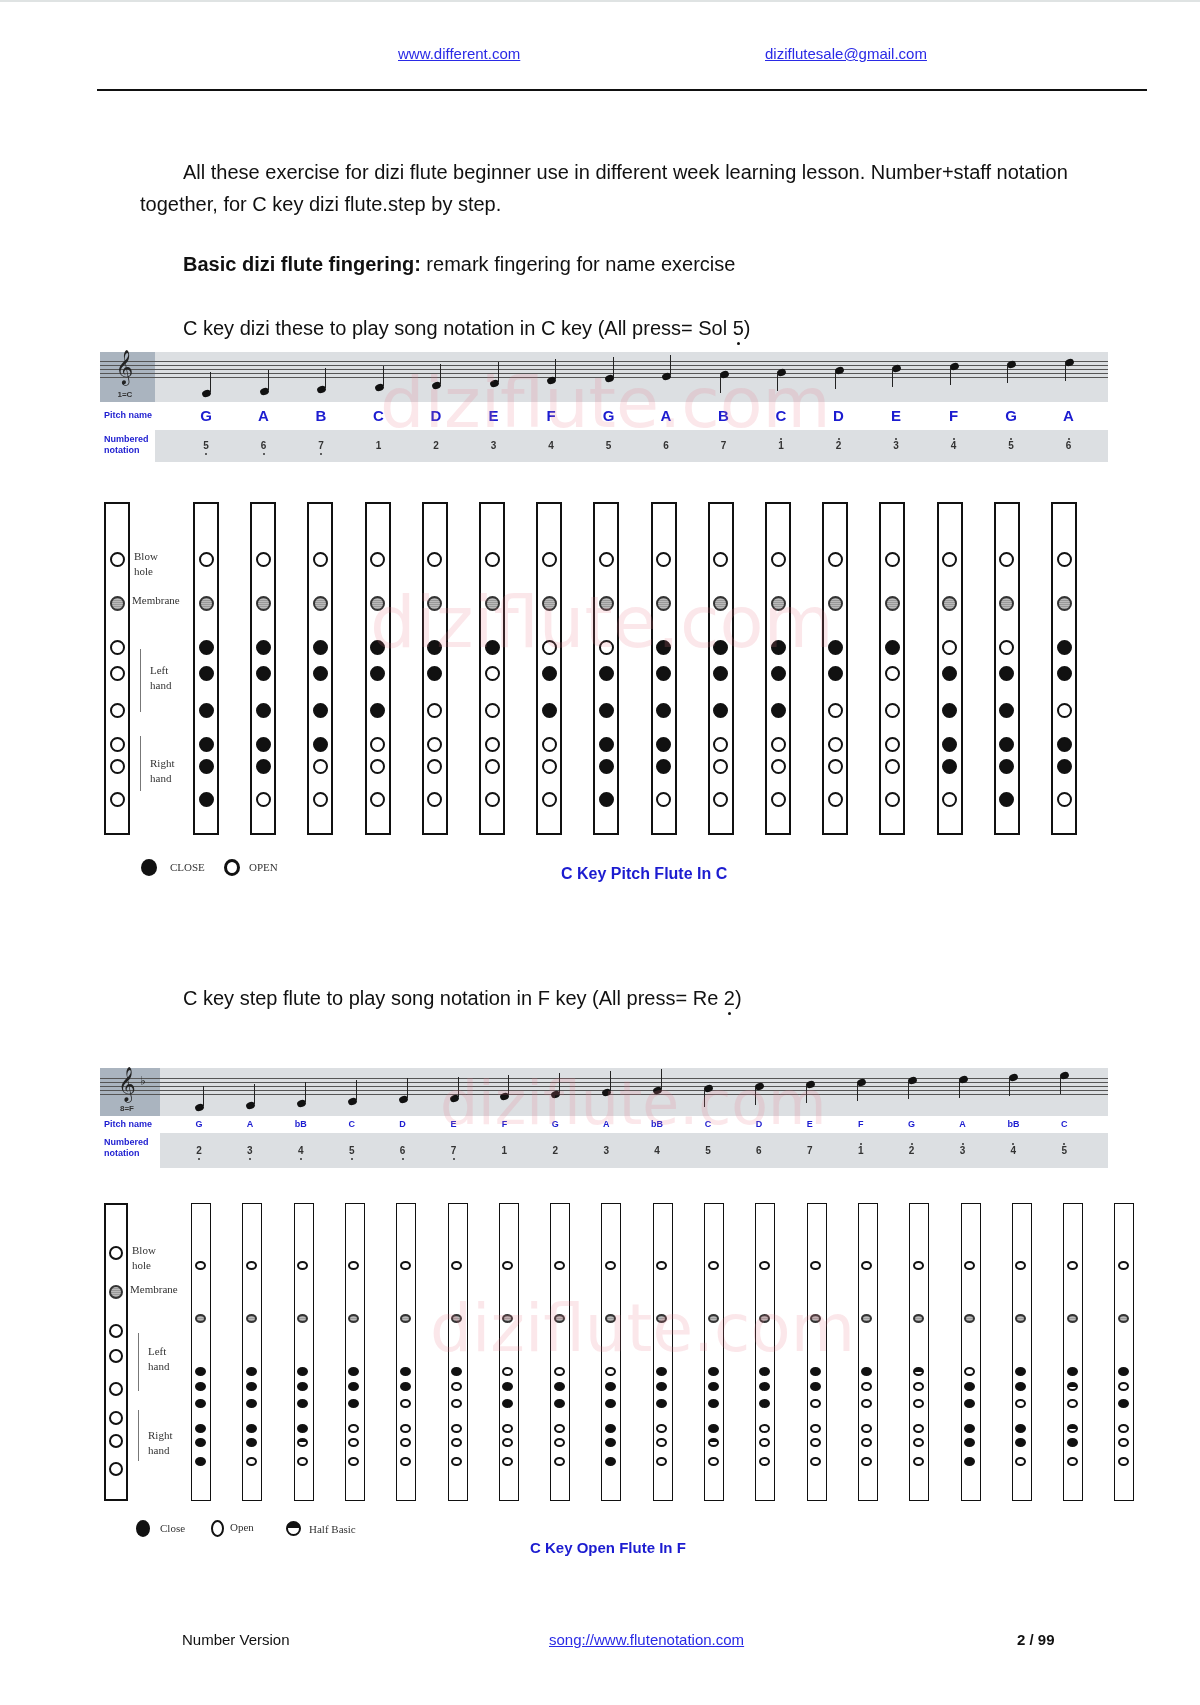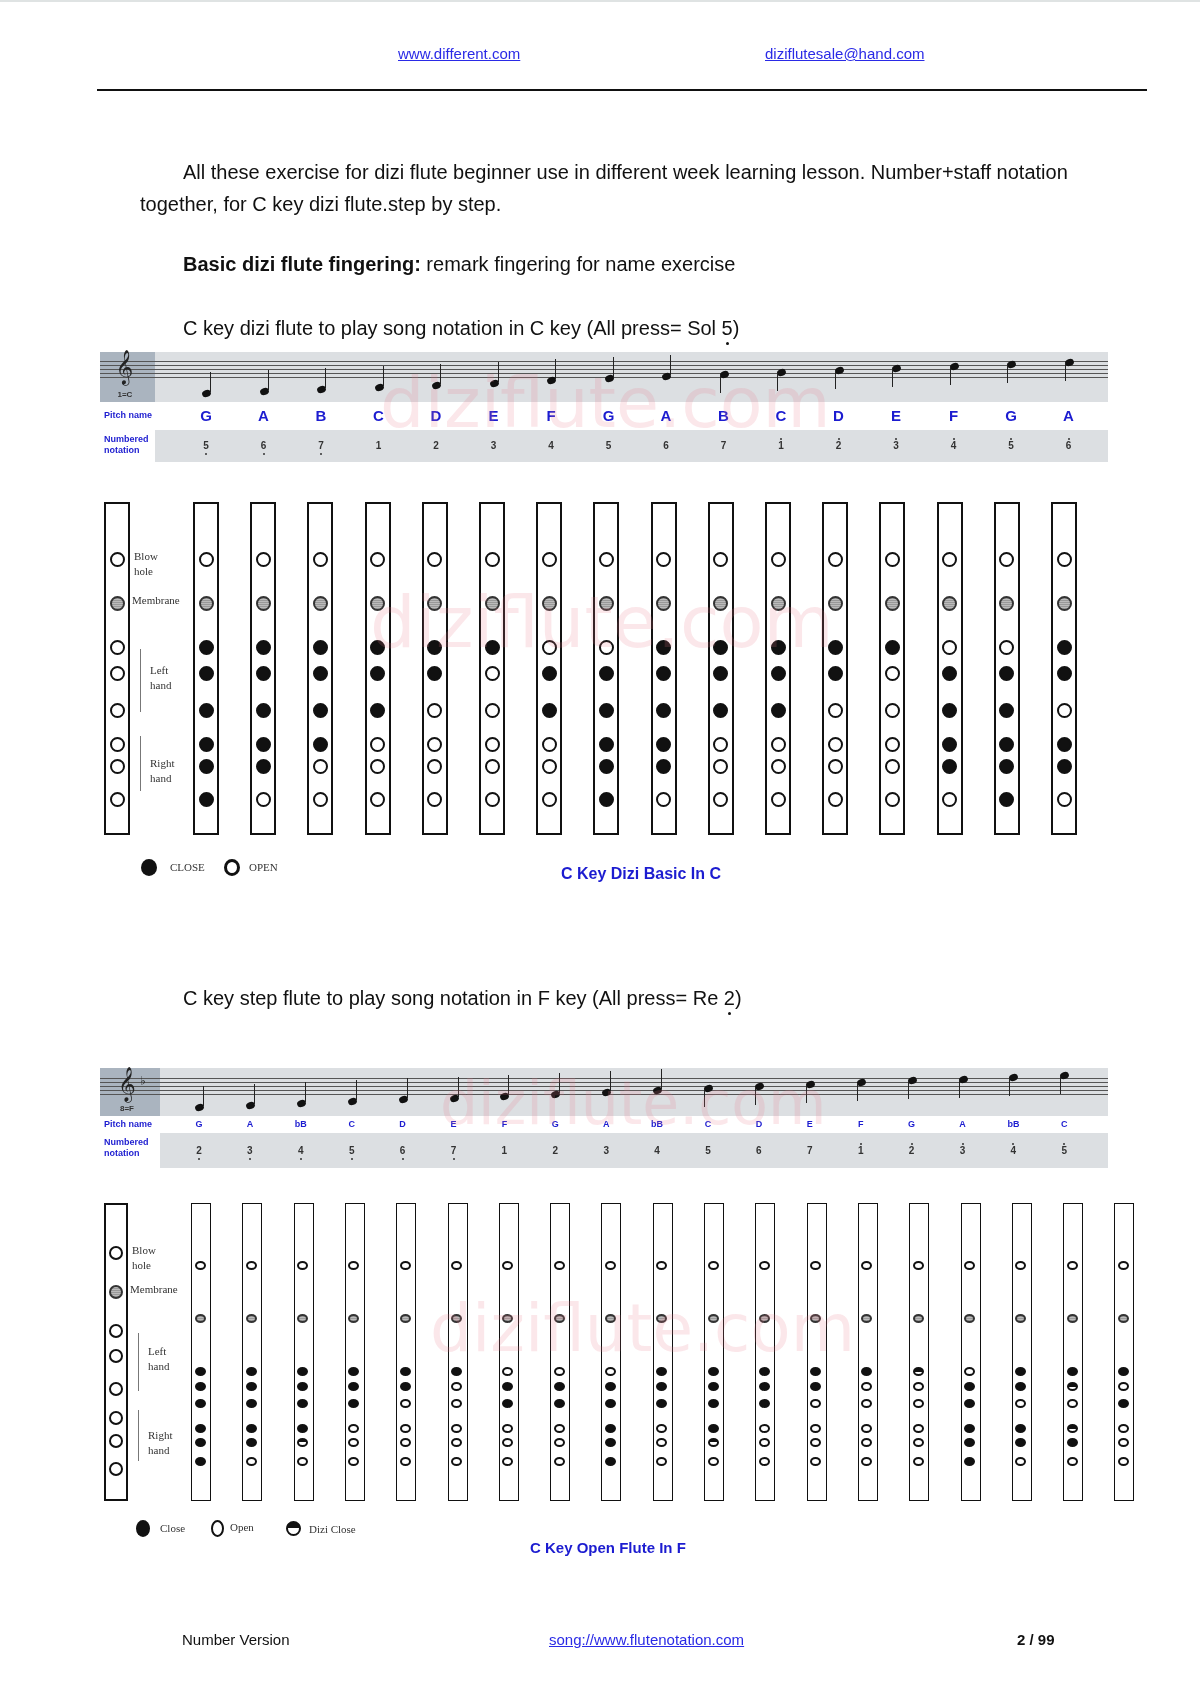--- a/index.html
+++ b/index.html
@@ -48,28 +48,28 @@
   .caption { position:absolute; color:#1c1cd0; font-weight:bold; font-size:16px; }
 
   .footer-text { position:absolute; top:1631px; font-size:15px; color:#111; }
   .footer-link { color:#2a2ae6; text-decoration:underline; }
 </style>
 </head>
 <body>
 
 <div class="topbar"></div>
 <a class="header-link" style="left:398px;">www.different.com</a>
-<a class="header-link" style="left:765px;">diziflutesale@hand.com</a>
+<a class="header-link" style="left:765px;">diziflutesale@gmail.com</a>
 <div class="header-rule"></div>
 
 <div class="para" style="top:156px;"><span class="indent"></span><span>All these exercise for dizi flute beginner use in different week learning lesson. Number+staff notation together, for C key dizi flute.step by step.</span></div>
 
 <div class="line" style="top:253px;"><b>Basic dizi flute fingering:</b><span> remark fingering for name exercise</span></div>
 
-<div class="line" style="top:317px;"><span>C key dizi flute to play song notation in C key (All press= Sol </span><span class="dotbelow">5</span><span>)</span></div>
+<div class="line" style="top:317px;"><span>C key dizi these to play song notation in C key (All press= Sol </span><span class="dotbelow">5</span><span>)</span></div>
 
 <div class="chart" id="chartC" style="top:352px; height:115px;">
     <div class="staff-row" style="height:50px;">
       <div class="clef-box" style="width:55px;height:50px;"></div>
       <div class="staff-line" style="left:0;width:1008px;top:9px;"></div>
       <div class="staff-line" style="left:0;width:1008px;top:13px;"></div>
       <div class="staff-line" style="left:0;width:1008px;top:17px;"></div>
       <div class="staff-line" style="left:0;width:1008px;top:21px;"></div>
       <div class="staff-line" style="left:0;width:1008px;top:25px;"></div>
       <div class="clef" style="left:15.5px;top:-3px;font-size:30px;">𝄞</div>
@@ -641,20 +641,20 @@
   </div>
 
 <div class="footer-text" style="left:182px;">Number Version</div>
 <div class="footer-text" style="left:549px;"><a class="footer-link">song://www.flutenotation.com</a></div>
 <div class="footer-text" style="left:1017px; font-weight:bold;">2 / 99</div>
 
 <div class="legend-dot" style="left:141px;top:859px;width:16px;height:17px;background:#111;"></div>
 <div class="legend-text" style="left:170px;top:861px;">CLOSE</div>
 <div class="legend-dot" style="left:224px;top:859px;width:16px;height:17px;border:3px solid #111;"></div>
 <div class="legend-text" style="left:249px;top:861px;">OPEN</div>
-<div class="caption" style="left:561px;top:865px;">C Key Dizi Basic In C</div>
+<div class="caption" style="left:561px;top:865px;">C Key Pitch Flute In C</div>
 <div class="legend-dot" style="left:136px;top:1520px;width:14px;height:17px;background:#111;"></div>
 <div class="legend-text" style="left:160px;top:1522px;">Close</div>
 <div class="legend-dot" style="left:211px;top:1520px;width:13px;height:17px;border:2.5px solid #111;"></div>
 <div class="legend-text" style="left:230px;top:1521px;">Open</div>
 <div class="legend-dot" style="left:286px;top:1521px;width:15px;height:15px;border:2px solid #111;background:linear-gradient(180deg,#111 0 50%,#fff 50% 100%);"></div>
-<div class="legend-text" style="left:309px;top:1523px;">Dizi Close</div>
+<div class="legend-text" style="left:309px;top:1523px;">Half Basic</div>
 <div class="caption" style="left:530px;top:1539px;font-size:15px;">C Key Open Flute In F</div>
 
 </body></html>

